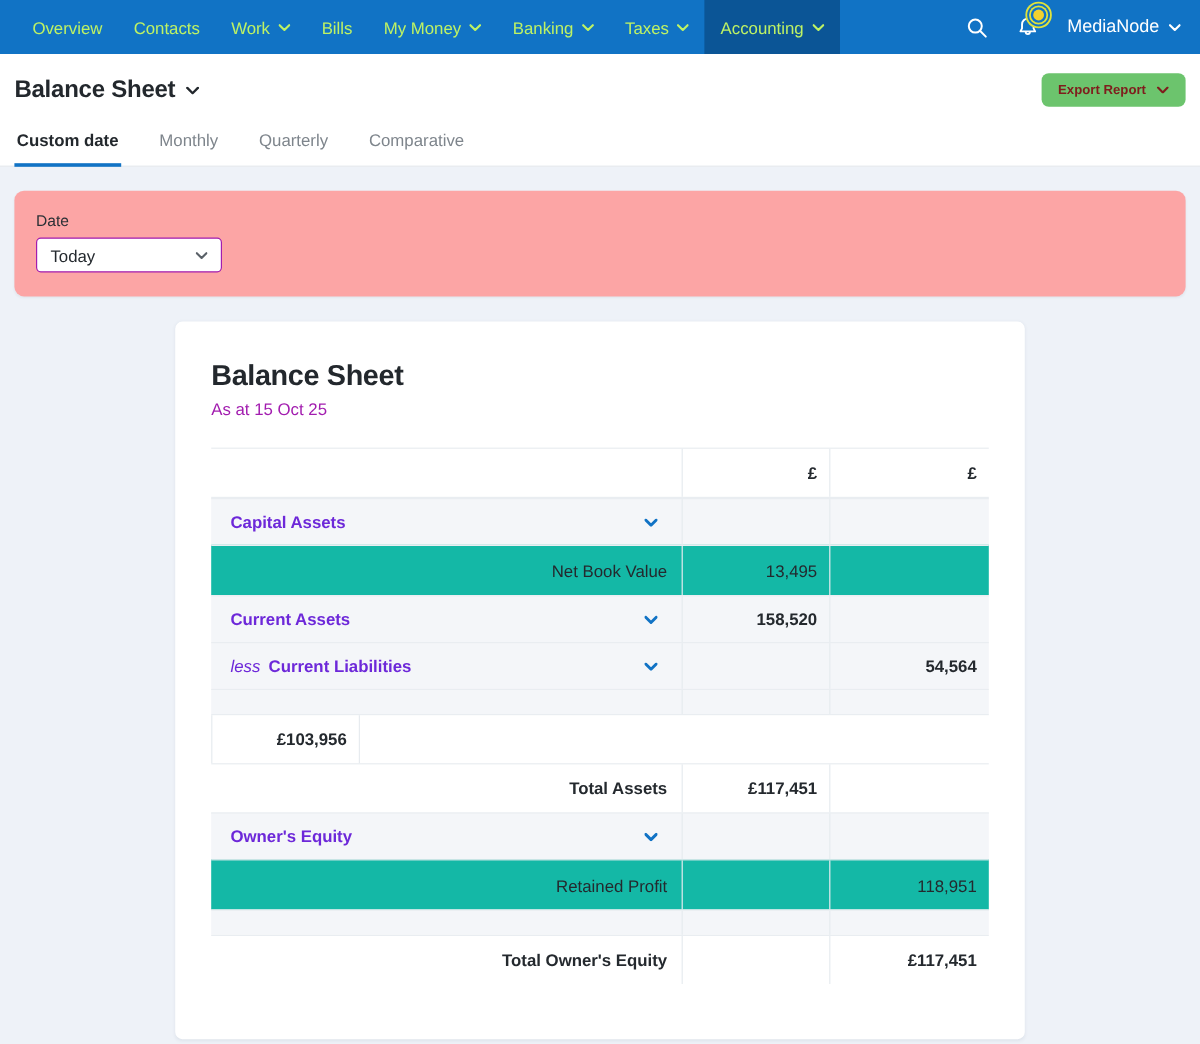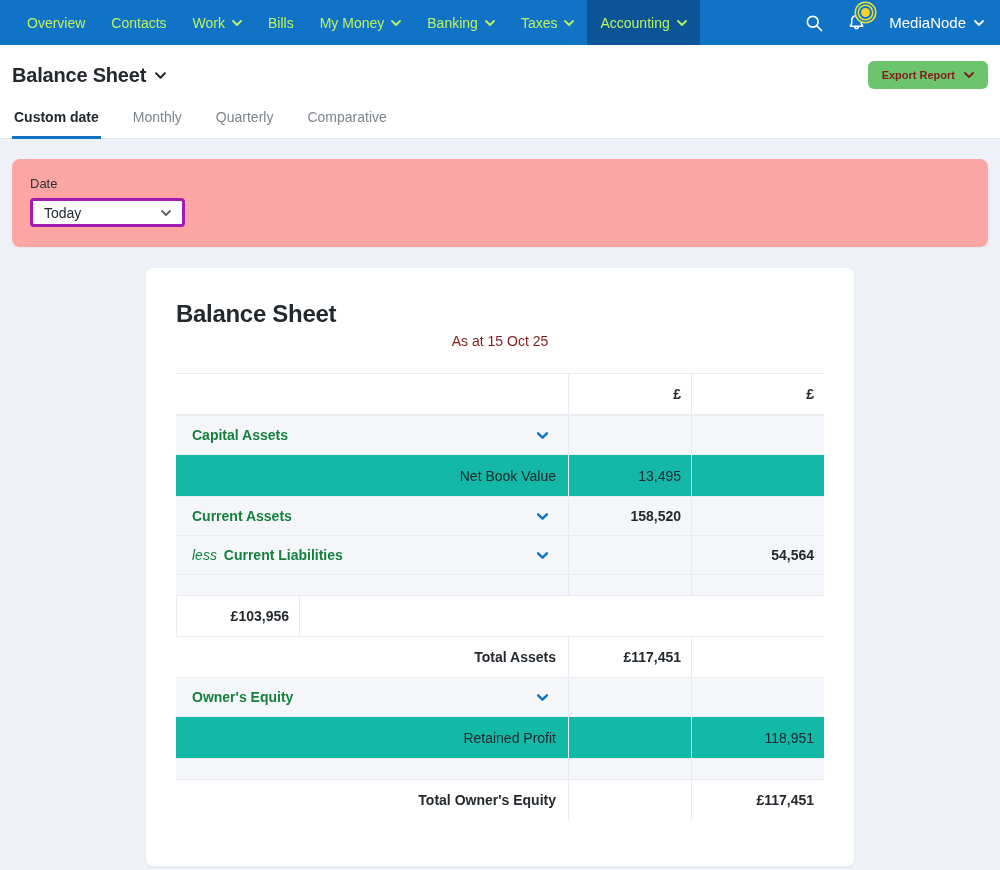--- a/index.html
+++ b/index.html
@@ -54,52 +54,52 @@
   }
   .tab.active { color: #23282d; font-weight: bold; border-bottom-color: #1173c5; }
 
   
   .filter-card {
     background: #fca5a5; border-radius: 8px; margin: 20px 12px 0 12px;
     padding: 17px 18px 20px 18px; box-shadow: 0 1px 2px rgba(40,60,90,0.06);
   }
   .filter-label { font-size: 13px; color: #2c3136; margin-bottom: 7px; }
   .select-box {
-    width: 155px; height: 29px; border: 3px solid #a21caf; border-radius: 4px;
+    width: 155px; height: 29px; border: 1px solid #a21caf; border-radius: 4px;
     background: #fff; display: flex; align-items: center; justify-content: space-between;
     padding: 0 11px; font-size: 14px; color: #24292e; cursor: pointer;
   }
   .select-box .chev { color: #5a6168; }
 
   
   .report-card {
     width: 708px; margin: 21px auto 0 auto; background: #fff; border-radius: 6px;
     box-shadow: 0 1px 3px rgba(40,60,90,0.08);
     padding: 32px 30px 46px 30px;
   }
   .report-title { font-size: 24px; font-weight: bold; color: #23282d; letter-spacing: -0.3px; }
-  .report-subtitle { font-size: 14px; color: #7f1d1d; margin-top: 5px; text-align: center; }
+  .report-subtitle { font-size: 14px; color: #a21caf; margin-top: 5px; }
 
   .btable { margin-top: 24px; }
   .trow { display: flex; align-items: stretch; border-top: 1px solid #e9edf1; }
   .btable .trow:last-child { border-bottom: 0; }
   .cell { display: flex; align-items: center; font-size: 14px; color: #24292e; }
   .c1 { width: 392px; justify-content: flex-end; padding-right: 12px; text-align: right; }
   .c2 { width: 123px; justify-content: flex-end; padding-right: 10px; border-left: 1px solid #e7ebef; }
   .c3 { width: 133px; justify-content: flex-end; padding-right: 10px; border-left: 1px solid #e7ebef; }
   .bold { font-weight: bold; }
 
   .trow-header { height: 42px; border-bottom: 1px solid #e9edf1; }
   .trow-section { height: 39px; background: #f4f6f9; }
   .trow-detail { height: 42px; background: #14b8a6; }
   .trow-total { height: 41px; background: #fff; }
   .trow-spacer { height: 21px; background: #f4f6f9; }
 
   .section-cell { justify-content: space-between !important; padding-left: 16px; text-align: left; }
-  .section-link { color: #15803d; font-size: 14px; cursor: pointer; }
+  .section-link { color: #6d28d9; font-size: 14px; cursor: pointer; }
   .section-link i { font-style: italic; font-weight: normal; margin-right: 3px; }
   .section-link b { font-weight: bold; }
   .chev.blue { color: #1173c5; stroke-width: 2.2; margin-right: 8px; cursor: pointer; }
 </style>
 </head>
 <body>
 
 <div class="topnav">
   <div class="nav-items">
     <div class="nav-item">

